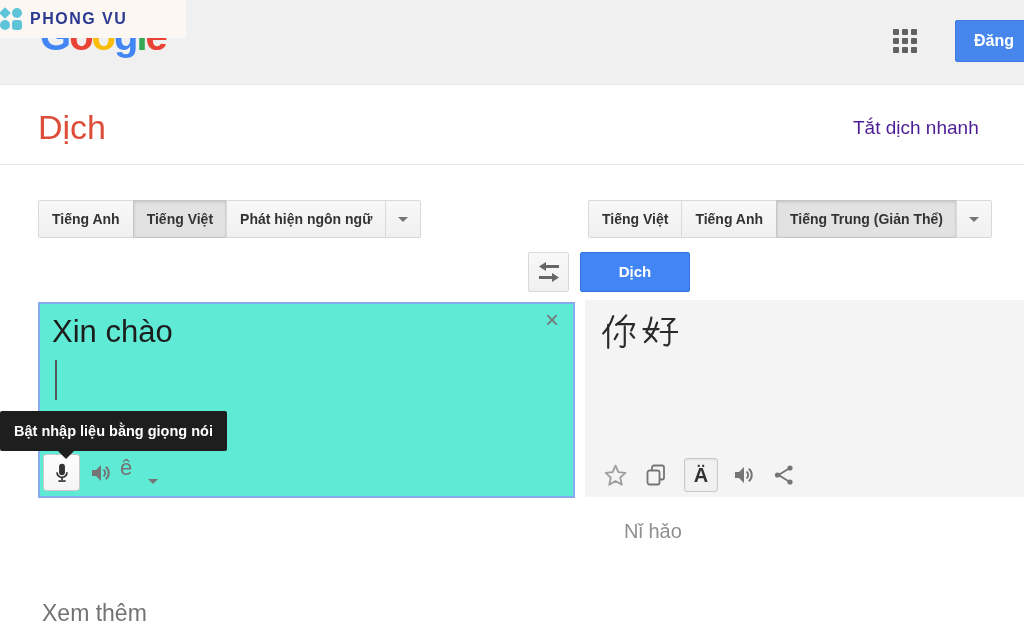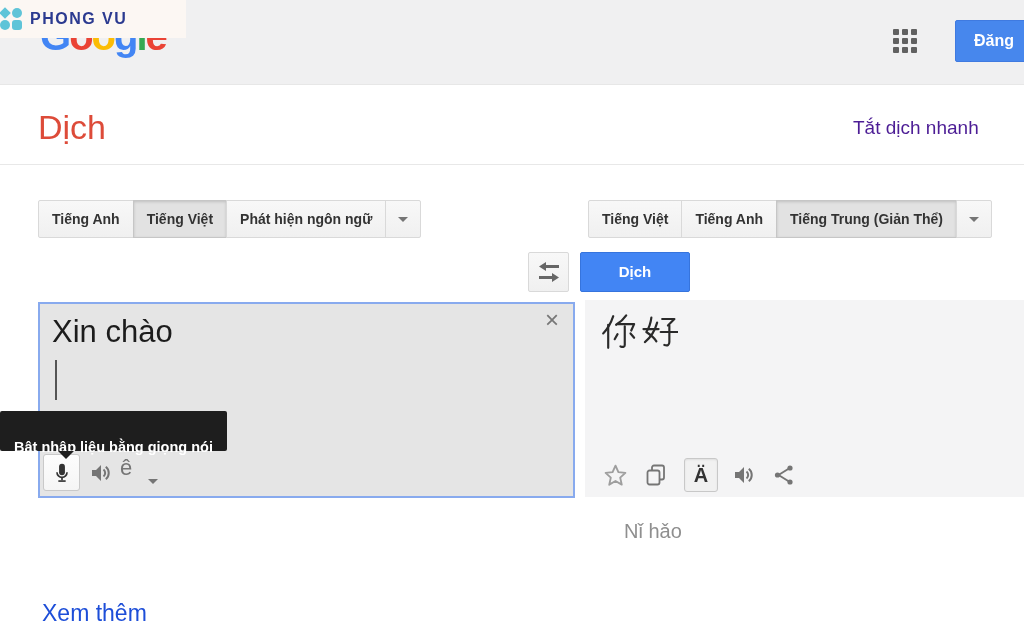--- a/index.html
+++ b/index.html
@@ -35,43 +35,43 @@
   .lang-tab:first-child { margin-left:0; border-radius:2px 0 0 2px; }
   .lang-tab.selected { background:#e2e2e2; box-shadow:inset 0 1px 3px rgba(0,0,0,.15); border-color:#c6c6c6; }
   .lang-tab.dd { padding:0 12px; border-radius:0 2px 2px 0; }
   .caret-down { width:0; height:0; border-left:5px solid transparent; border-right:5px solid transparent; border-top:5px solid #757575; display:inline-block; }
 
   
   .swap-btn { position:absolute; left:528px; top:252px; width:41px; height:40px; background:linear-gradient(#f8f8f8,#f0f0f0); border:1px solid #d9d9d9; border-radius:2px; display:flex; align-items:center; justify-content:center; cursor:pointer; }
   .translate-btn { position:absolute; left:580px; top:252px; width:110px; height:40px; background:#4285f4; border:1px solid #3674dd; border-radius:2px; color:#fff; font-size:15px; font-weight:bold; text-align:center; line-height:38px; cursor:pointer; }
 
   
-  .source-area { position:absolute; left:38px; top:302px; width:537px; height:196px; background:#e5e5e5; border:2px solid #88aaee; }
+  .source-area { position:absolute; left:38px; top:302px; width:537px; height:196px; background:#5eead4; border:2px solid #88aaee; }
   .source-text { position:absolute; left:12px; top:10px; font-size:31px; color:#1c1c1c; }
   .text-cursor { position:absolute; left:15px; top:56px; width:2px; height:40px; background:#555; }
   .close-x { position:absolute; right:14px; top:4px; font-size:24px; color:#777; cursor:pointer; line-height:1; }
   .mic-btn { position:absolute; left:3px; top:150px; width:37px; height:37px; border:1px solid #c9c9c9; border-radius:3px; background:linear-gradient(#fdfdfd,#f5f5f5); display:flex; align-items:center; justify-content:center; cursor:pointer; }
   .speaker-src { position:absolute; left:49px; top:157px; cursor:pointer; }
   .input-tools { position:absolute; left:80px; top:151px; font-size:22px; color:#757575; cursor:pointer; }
   .tools-caret { position:absolute; left:108px; top:166px; cursor:pointer; }
 
   
-  .voice-tooltip { position:absolute; left:0; top:411px; height:40px; background:#1e1e1e; border-radius:2px; color:#fff; font-size:14.5px; font-weight:bold; line-height:40px; padding:16px 14px; z-index:5; white-space:nowrap; }
+  .voice-tooltip { position:absolute; left:0; top:411px; height:40px; background:#1e1e1e; border-radius:2px; color:#fff; font-size:14.5px; font-weight:bold; line-height:40px; padding:0 14px; z-index:5; white-space:nowrap; }
   .voice-tooltip:after { content:""; position:absolute; left:58px; bottom:-8px; width:0; height:0; border-left:8px solid transparent; border-right:8px solid transparent; border-top:8px solid #1e1e1e; }
 
   
   .target-area { position:absolute; left:585px; top:300px; width:439px; height:197px; background:#f4f4f5; }
   .target-text { position:absolute; left:16px; top:14px; display:flex; gap:5px; }
   .sr-text { position:absolute; width:1px; height:1px; overflow:hidden; clip:rect(0 0 0 0); white-space:nowrap; }
   .out-icons { position:absolute; left:18px; top:158px; display:flex; align-items:center; }
   .icon-btn { margin-right:16px; display:flex; align-items:center; justify-content:center; cursor:pointer; }
   .romanize-btn { width:34px; height:34px; border:1px solid #c8c8c8; border-radius:3px; background:#f1f1f1; box-shadow:inset 0 1px 2px rgba(0,0,0,.08); font-size:20px; font-weight:bold; color:#333; margin-right:14px; }
 
   .transliteration { position:absolute; left:624px; top:520px; font-size:20px; color:#8f8f8f; }
-  .more-link { position:absolute; left:42px; top:600px; font-size:23px; color:#1d4ed8; cursor:pointer; }
+  .more-link { position:absolute; left:42px; top:600px; font-size:23px; color:#737373; cursor:pointer; }
 </style>
 </head>
 <body>
 
 <div id="stage">
 
   <div class="header-band"></div>
 
   <div class="google-logo"><span style="color: rgb(66, 133, 244);">G</span><span style="color: rgb(234, 67, 53);">o</span><span style="color: rgb(251, 188, 5);">o</span><span style="color: rgb(66, 133, 244);">g</span><span style="color: rgb(52, 168, 83);">l</span><span style="color: rgb(234, 67, 53);">e</span></div>
 

